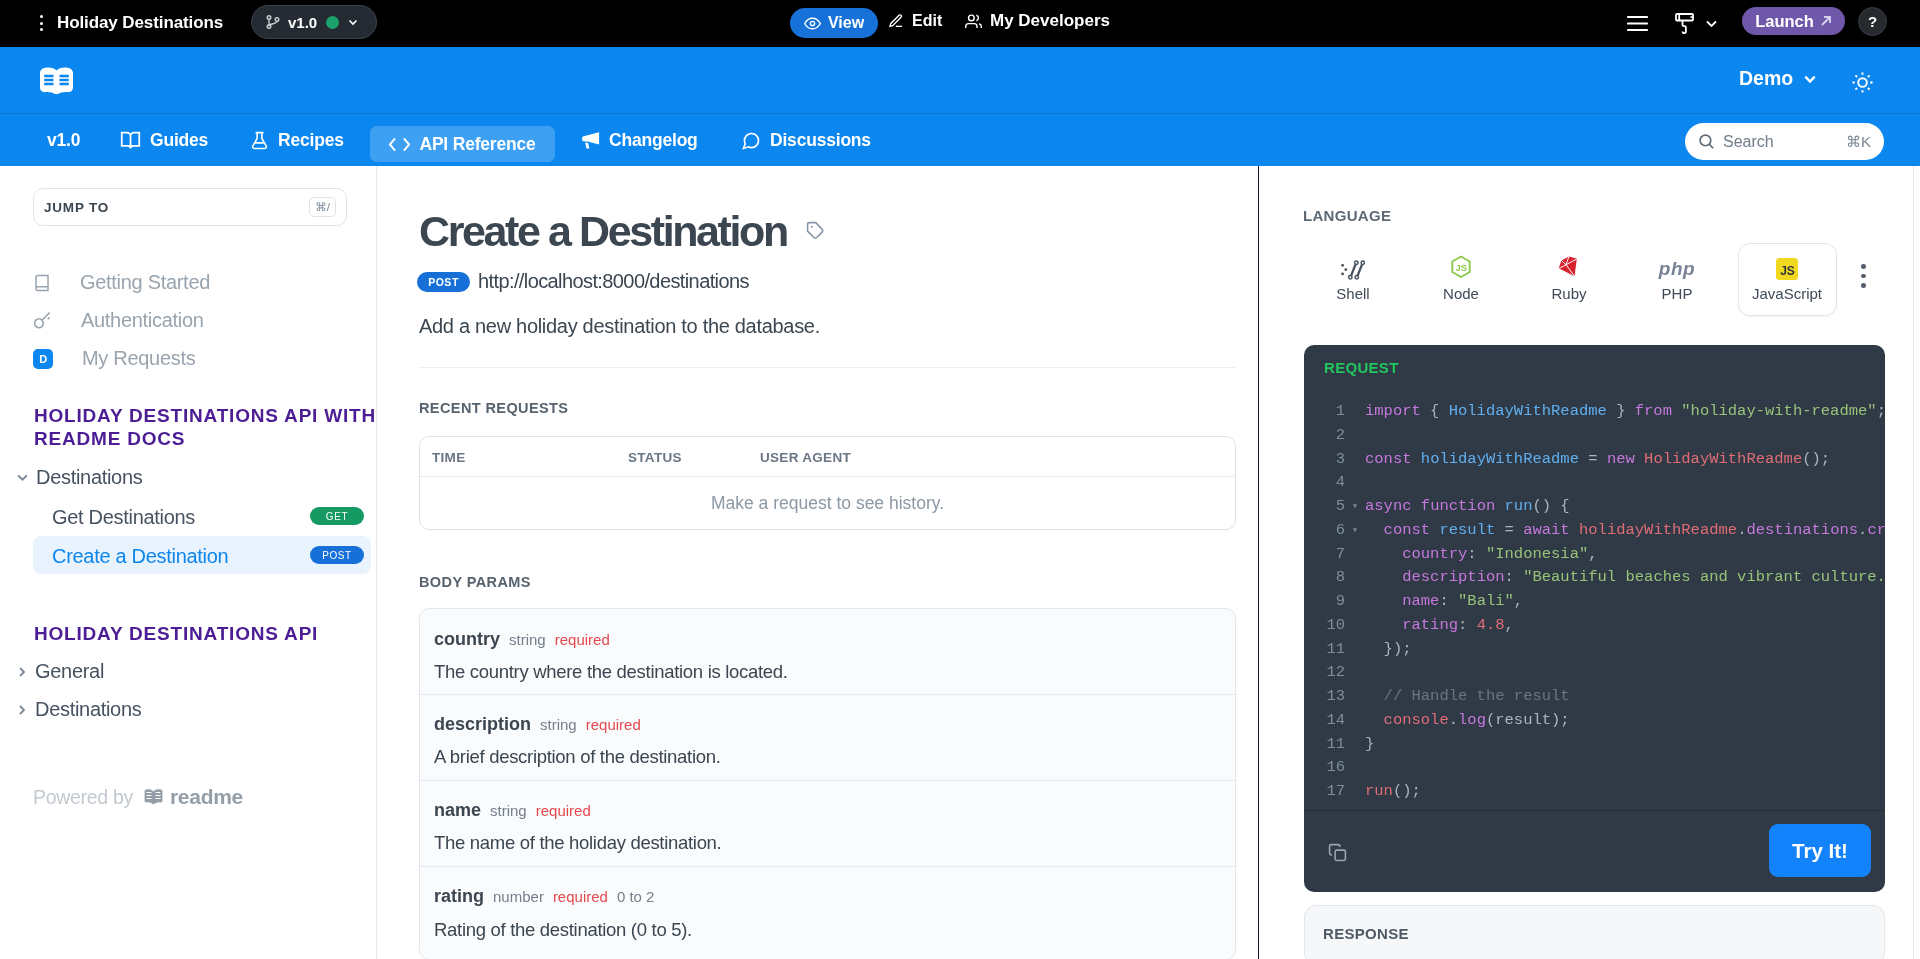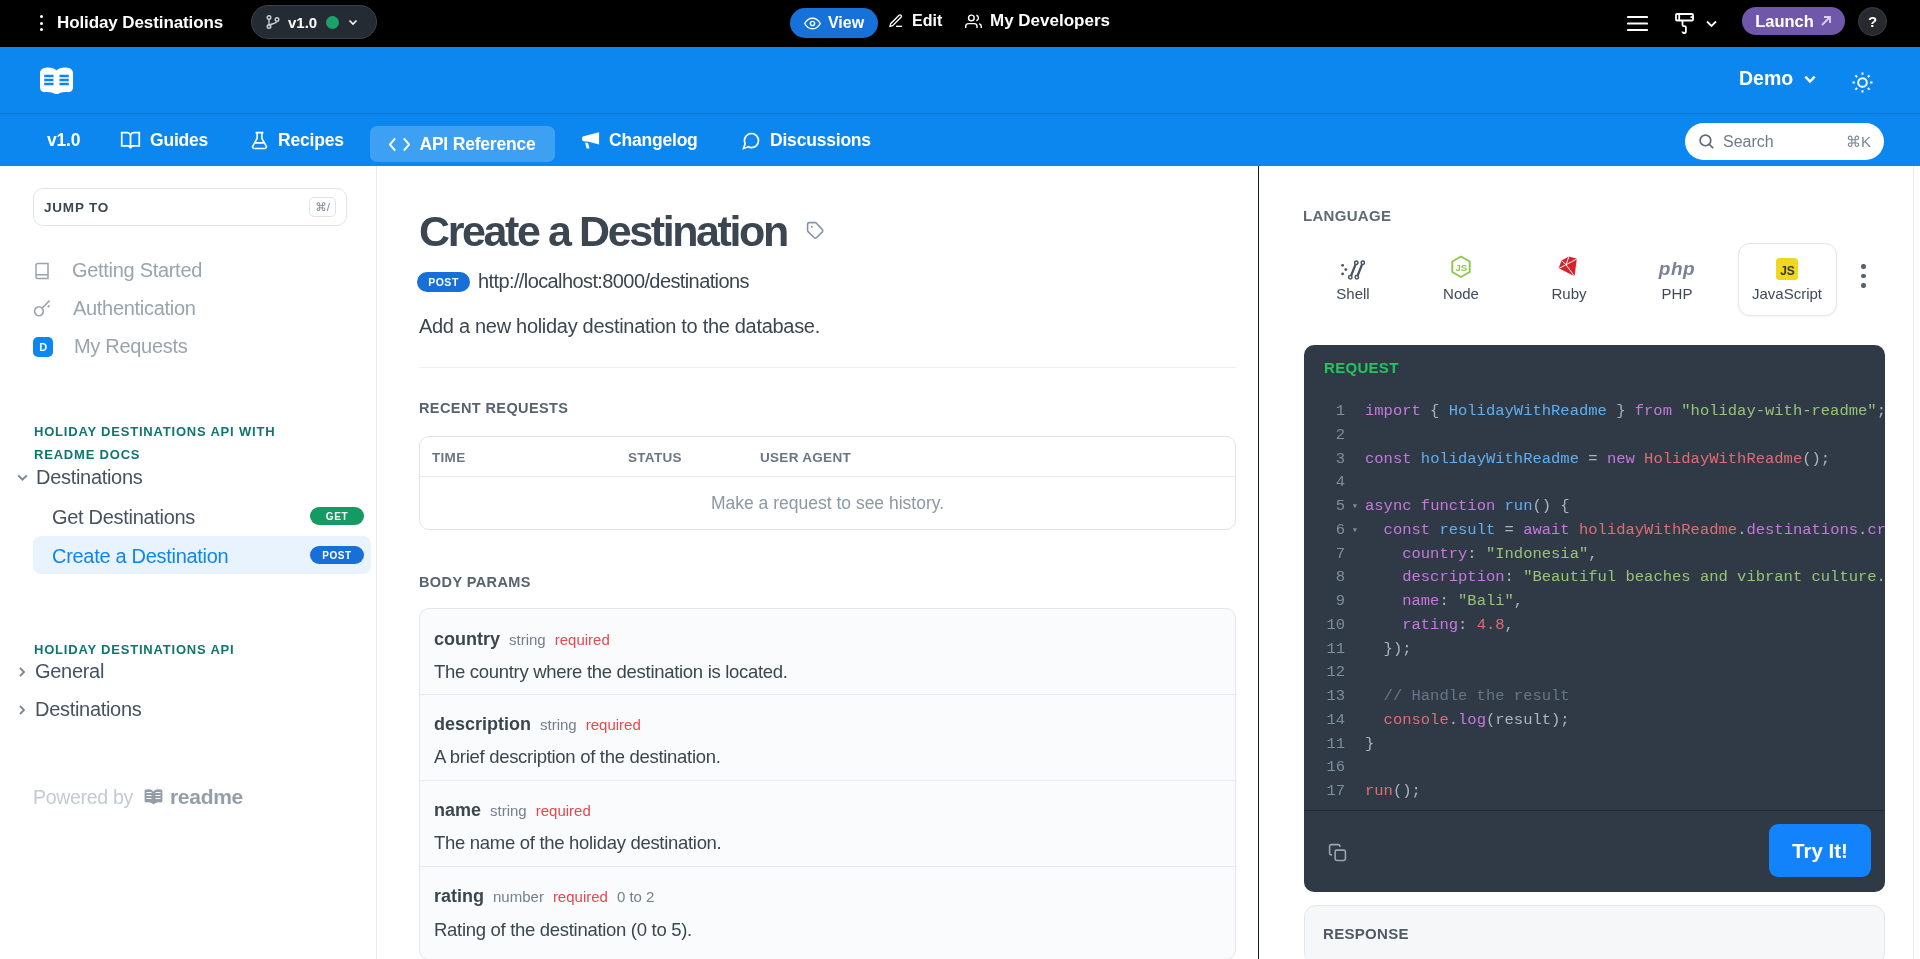--- a/index.html
+++ b/index.html
@@ -38,25 +38,25 @@
 
 .sidebar { position:absolute; left:0; top:166px; width:377px; height:793px; background:#fff; border-right:1px solid #e7eaee; }
 .main { position:absolute; left:377px; top:166px; width:881px; height:793px; background:#fff; overflow:hidden; }
 .rpanel { position:absolute; left:1258px; top:166px; width:662px; height:793px; background:#fff; border-left:1px solid #0f172a; overflow:hidden; }
 .scrollline { position:absolute; left:1913px; top:166px; width:1px; height:793px; background:#e9ecef; }
 
 
 .jumpto { position:absolute; left:33px; top:22px; width:314px; height:38px; border:1px solid #e1e5ea; border-radius:10px; display:flex; align-items:center; padding:0 10px 0 10px; }
 .jumpto .jt { font-size:13.5px; font-weight:bold; letter-spacing:0.8px; color:#3b4650; }
 .jumpto .jk { margin-left:auto; border:1px solid #dfe3e8; border-radius:5px; font-size:11.5px; color:#7a8795; padding:2px 5px; }
-.srow { position:absolute; left:33px; display:flex; align-items:center; gap:21px; color:#99a4ae; font-size:20px; letter-spacing:-0.3px; }
-.scap { position:absolute; left:34px; font-size:13px; font-weight:bold; color:#0f766e; letter-spacing:0.8px; line-height:23px;margin-top:16px; }
+.srow { position:absolute; left:33px; display:flex; align-items:center; gap:29px; color:#99a4ae; font-size:20px; letter-spacing:-0.3px;margin-top:12px; }
+.scap { position:absolute; left:34px; font-size:19px; font-weight:bold; color:#4c1d95; letter-spacing:0.8px; line-height:23px; }
 .dbadge { width:20px; height:20px; border-radius:5px; background:#0b87ef; color:#fff; font-size:11px; font-weight:bold; display:flex; align-items:center; justify-content:center; }
 .mrow { position:absolute; display:flex; align-items:center; color:#475260; font-size:20px; letter-spacing:-0.3px; }
-.badge { position:absolute; width:54px; height:18px; border-radius:9px; color:#fff; font-size:10px; font-weight:bold; letter-spacing:0.6px; display:flex; align-items:center; justify-content:center; }
+.badge { position:absolute; width:54px; height:18px; border-radius:9px; color:#fff; font-size:10px; font-weight:normal; letter-spacing:0.6px; display:flex; align-items:center; justify-content:center; }
 .get { background:#149a62; }
 .post { background:#1670d8; }
 .selrow { position:absolute; left:33px; top:370px; width:338px; height:38px; background:#e8f3fd; border-radius:8px; }
 .powered { position:absolute; left:33px; top:620px; display:flex; align-items:center; gap:10px; color:#c3cad1; font-size:19.5px; letter-spacing:-0.3px; }
 
 
 .title { position:absolute; left:42px; top:41px; font-size:43px; font-weight:bold; color:#3b4650; letter-spacing:-2.4px; }
 .mpost { position:absolute; left:40px; top:106px; width:53px; height:20px; border-radius:10px; background:#1670d8; color:#fff; font-size:10.5px; font-weight:bold; letter-spacing:0.5px; display:flex; align-items:center; justify-content:center; }
 .murl { position:absolute; left:101px; top:104px; font-size:20px; letter-spacing:-0.6px; color:#3b4650; }
 .mdesc { position:absolute; left:42px; top:149px; font-size:20px; letter-spacing:-0.3px; color:#3b4650; }

